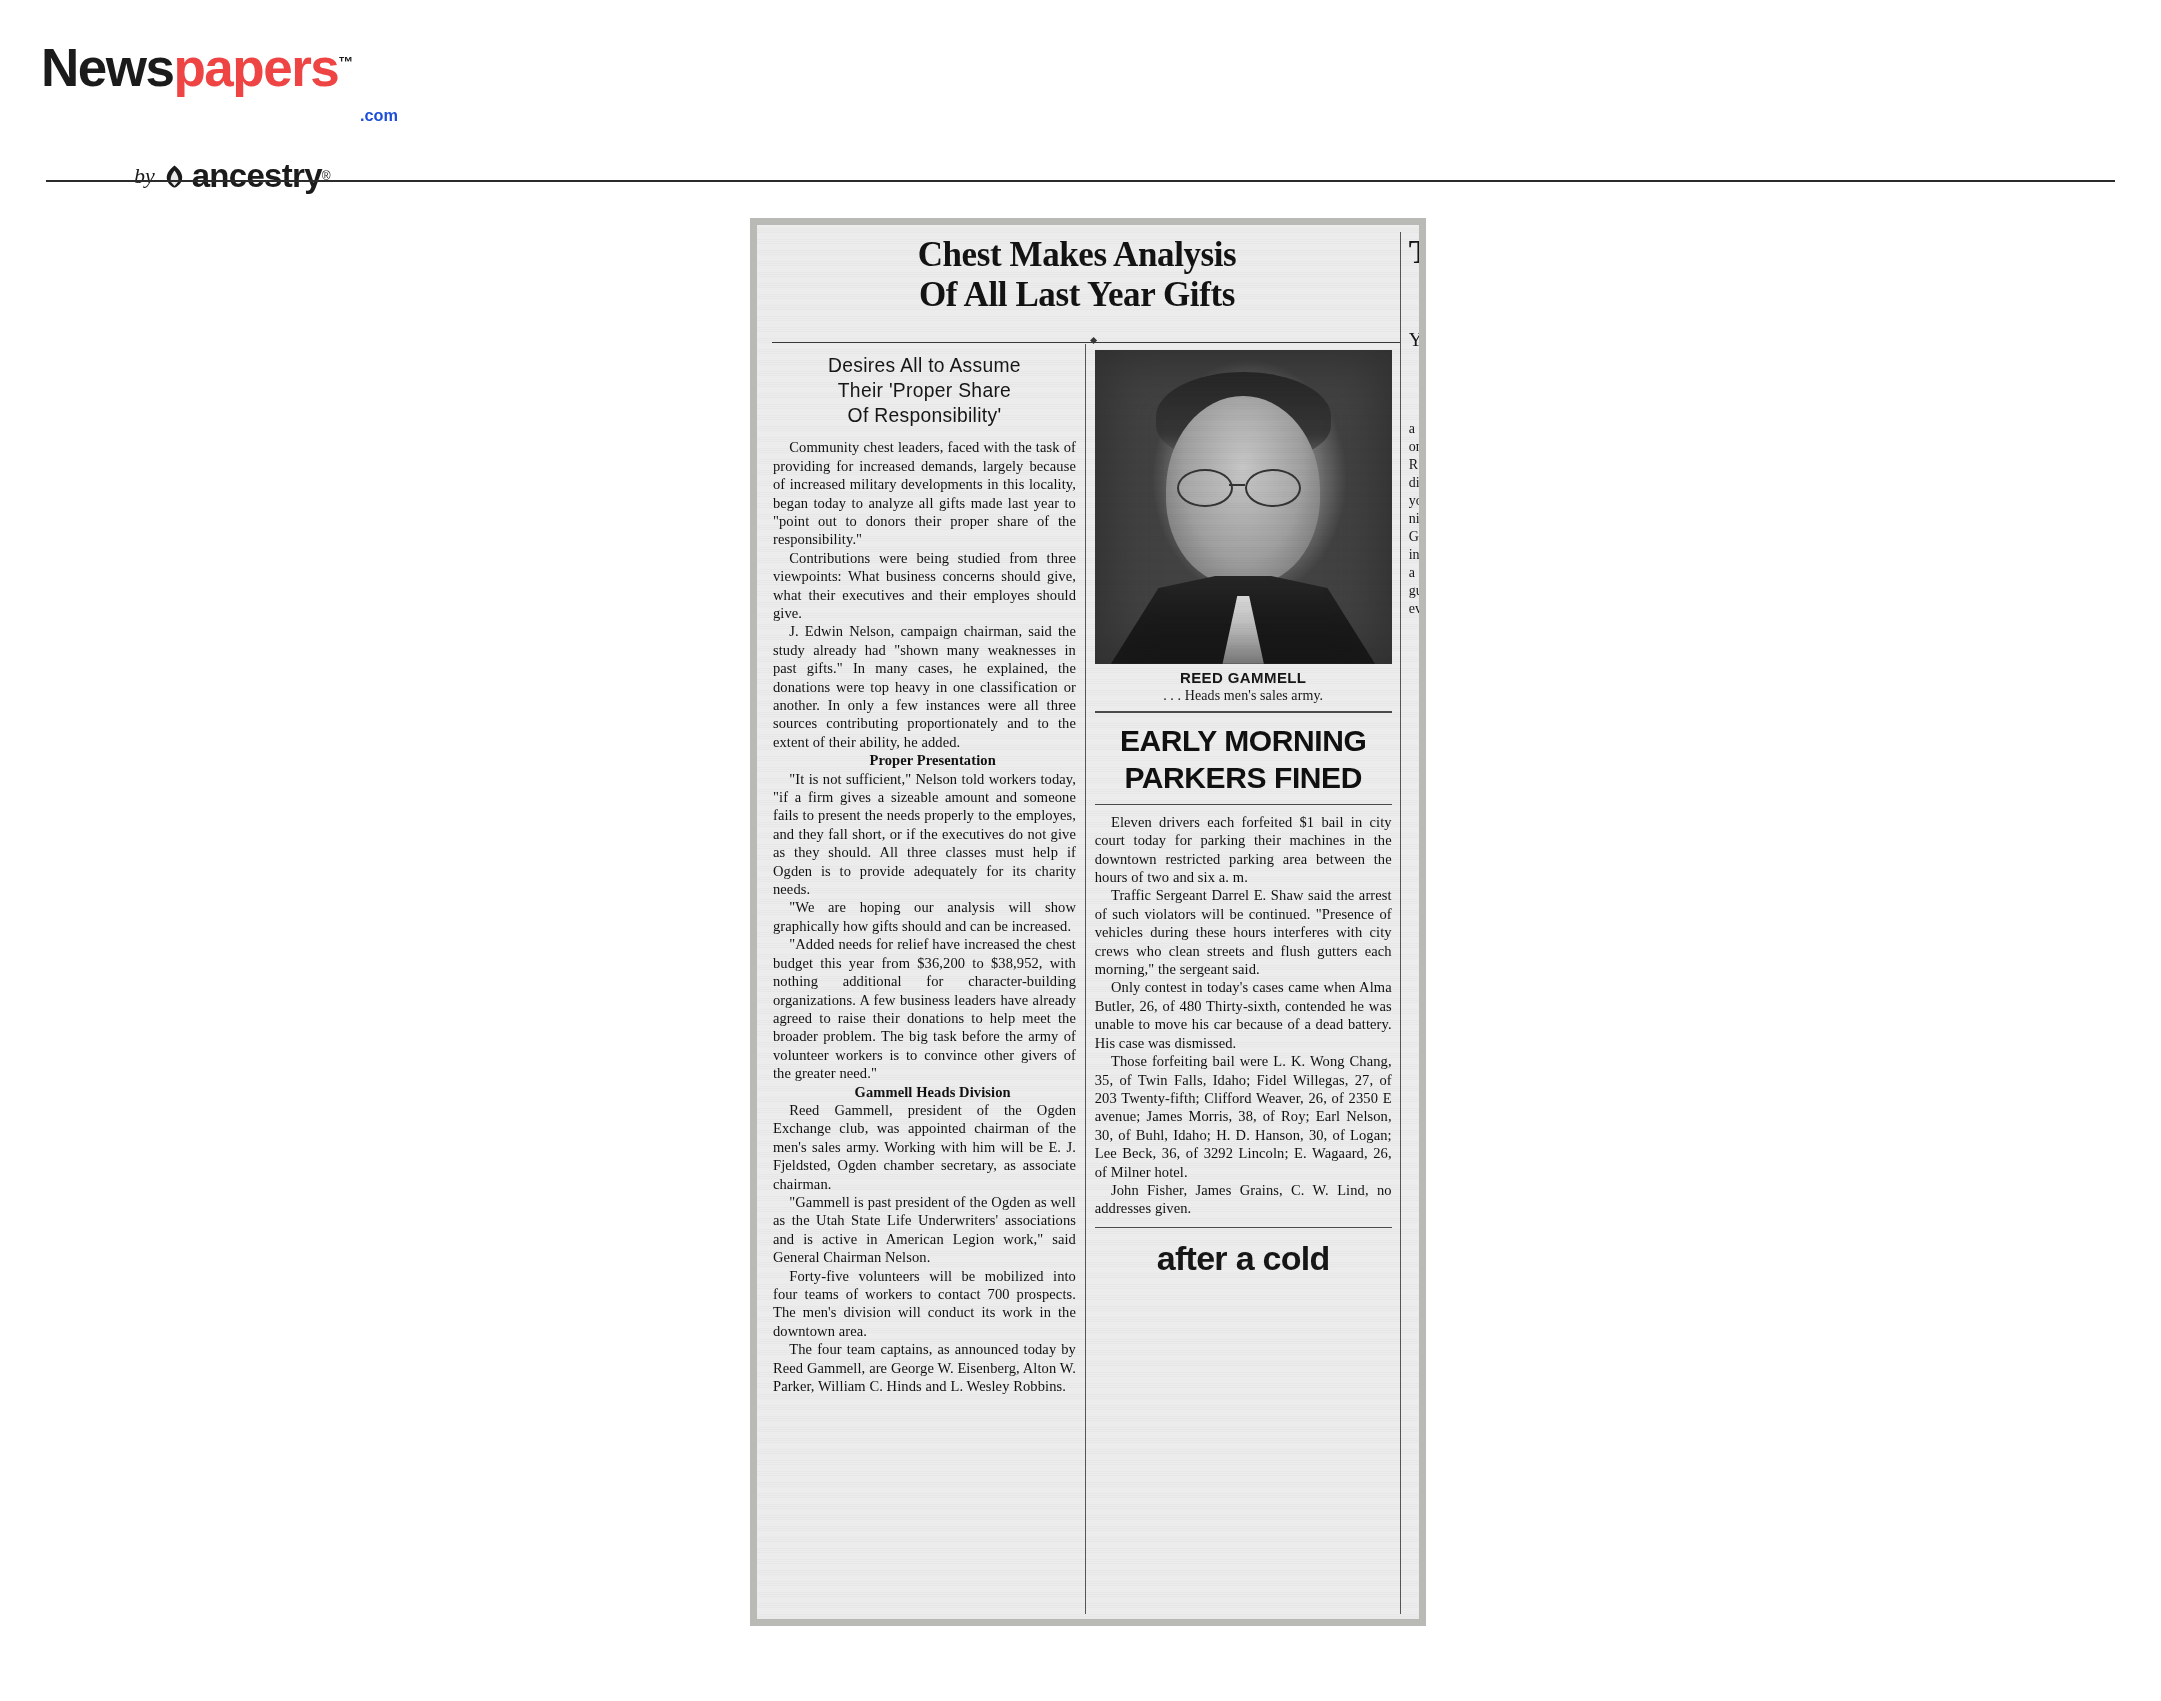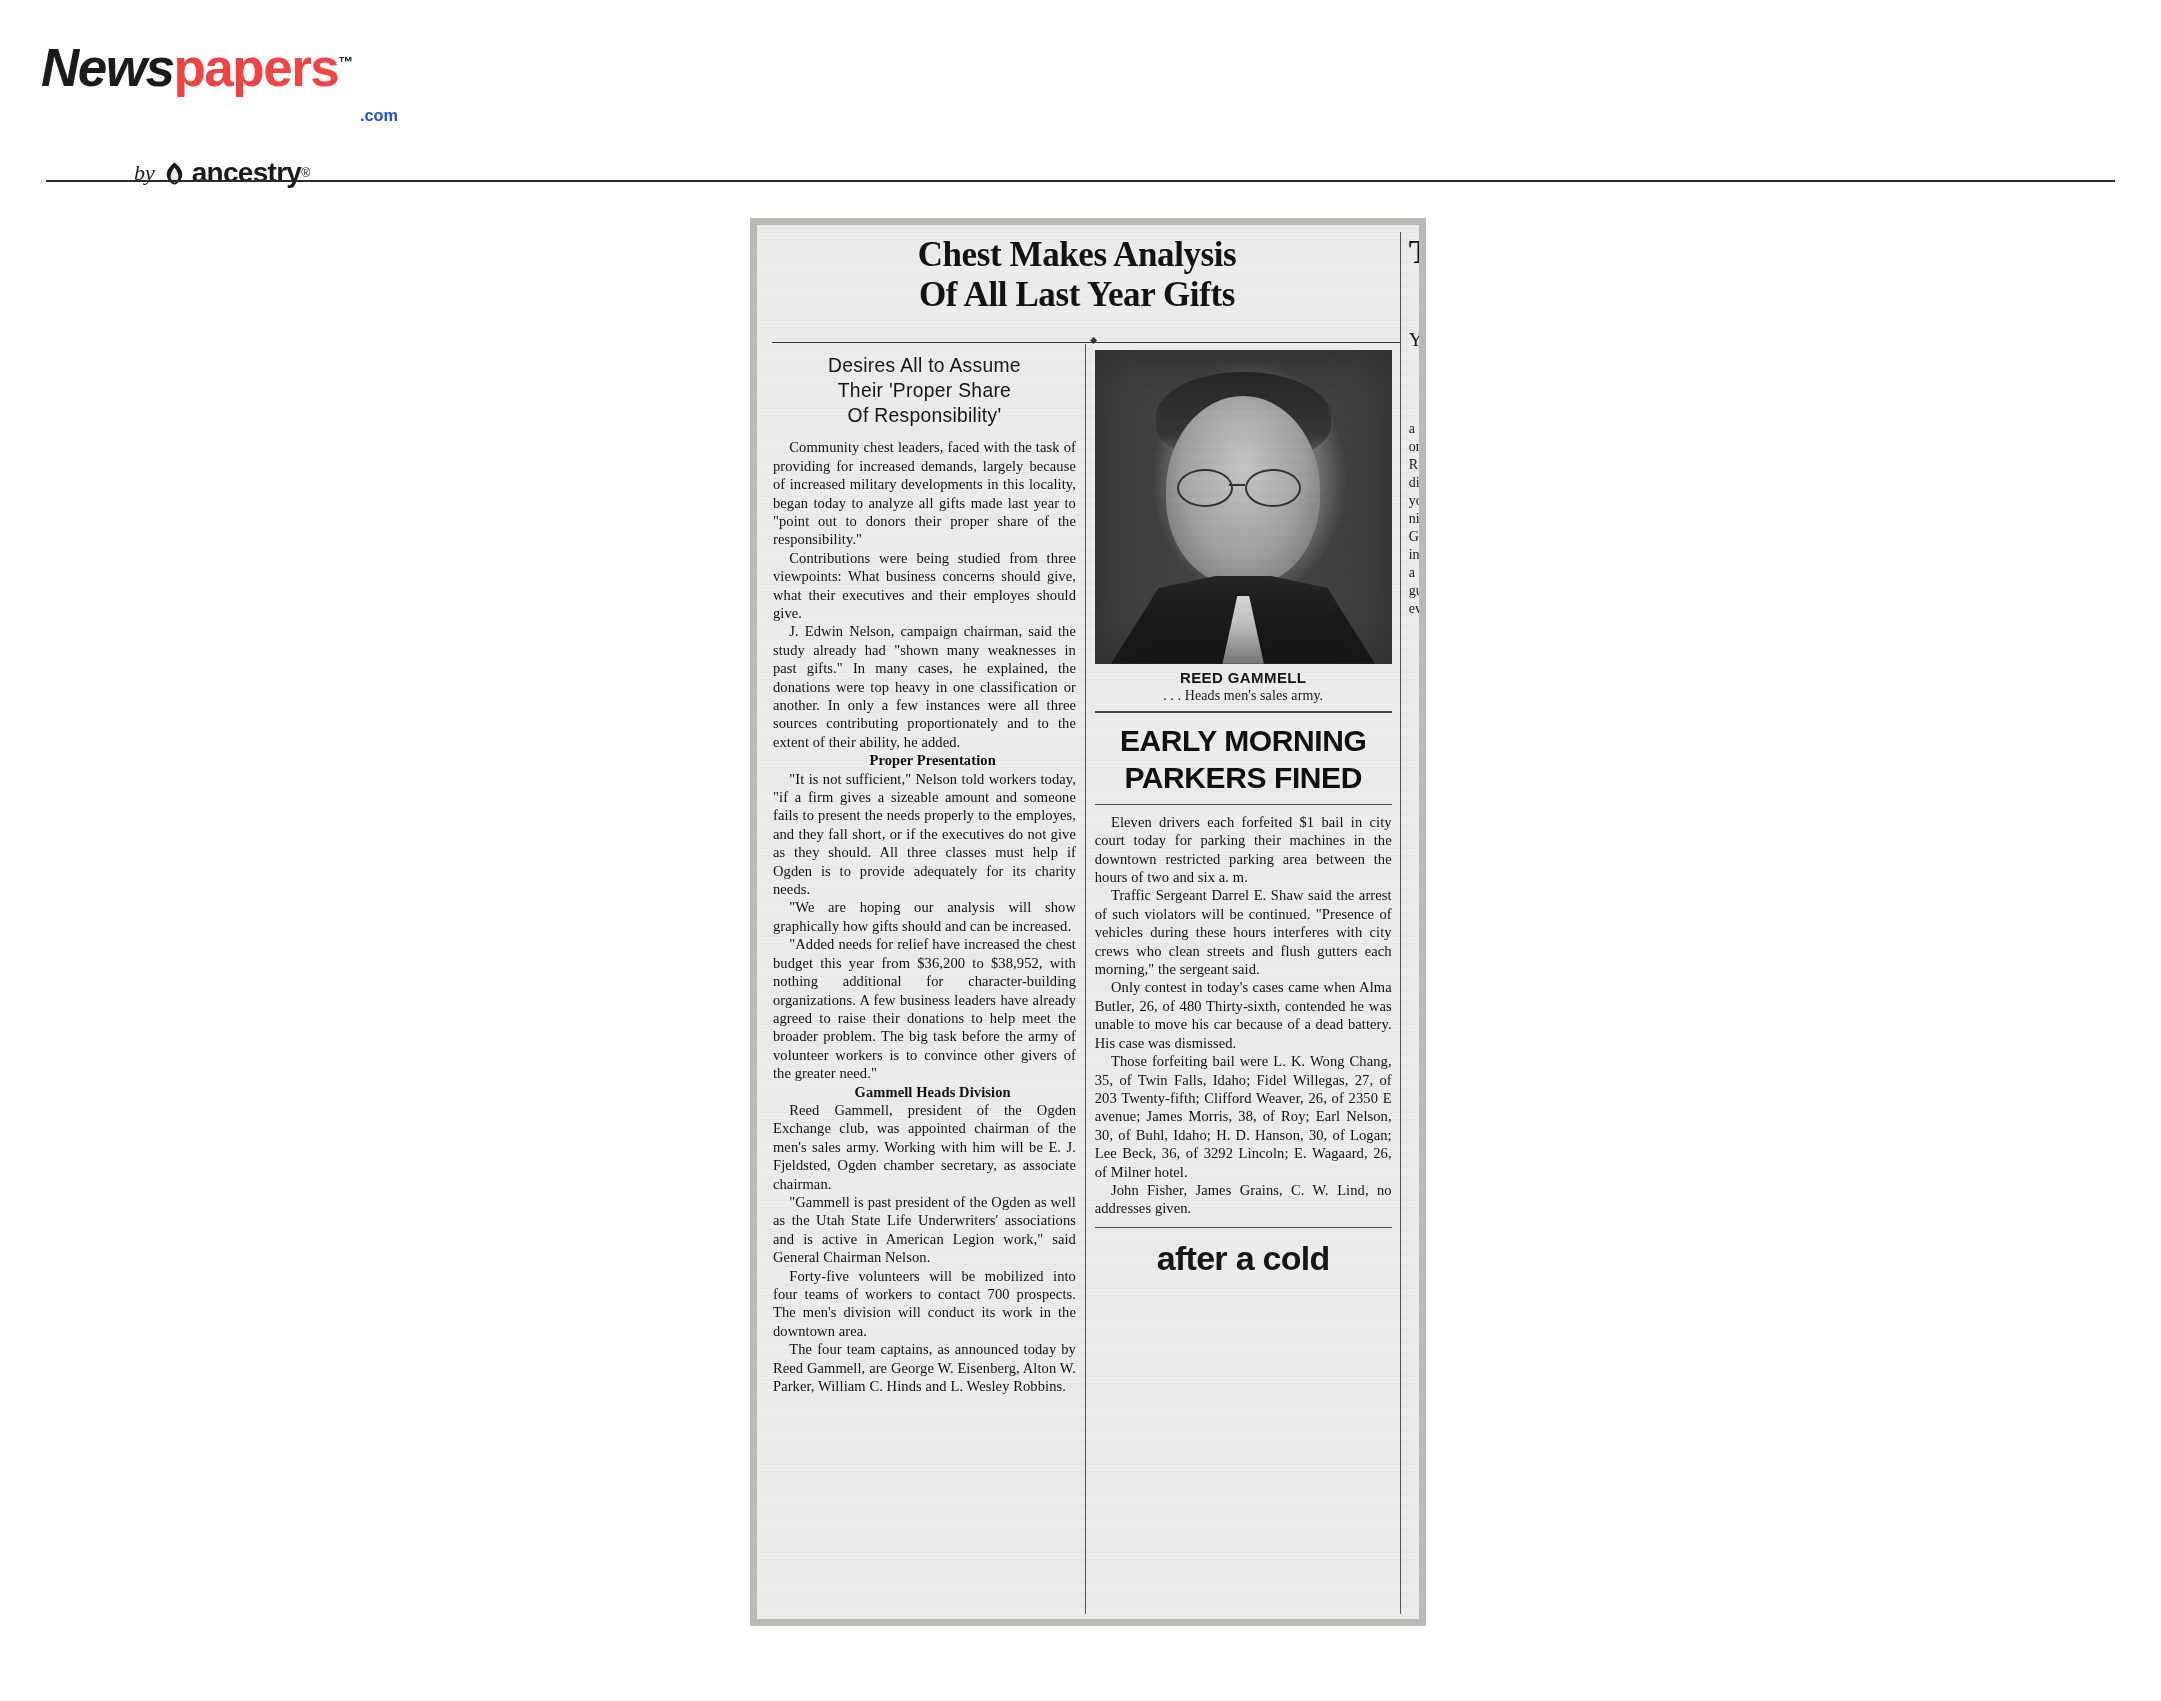--- a/index.html
+++ b/index.html
@@ -29,21 +29,21 @@
     width: 386px;
     height: 111px;
   }
   #logo-wordmark {
     font-size: 53px;
     font-weight: bold;
     letter-spacing: -1.5px;
     line-height: 1;
     white-space: nowrap;
   }
-  .logo-news { color: #1b1b1b; font-style: italic; }
+  .logo-news { color: #1b1b1b; }
   .logo-papers { color: #ef4444; }
   #logo-tm {
     font-size: 15px;
     color: #1b1b1b;
     vertical-align: super;
   }
   #logo-com {
     position: absolute;
     left: 319px;
     top: 65px;
@@ -67,21 +67,21 @@
     color: #1b1b1b;
     margin-right: 7.4px;
   }
   #logo-ancestry-leaf {
     display: inline-block;
     width: 25px;
     height: 25px;
     margin-right: 4.5px;
   }
   #logo-ancestry {
-    font-size: 28px;
+    font-size: 33px;
     font-weight: bold;
     color: #1b1b1b;
     letter-spacing: -0.7px;
     text-align: right;
   }
   #logo-ancestry-tm {
     font-size: 12px;
     color: #1b1b1b;
     vertical-align: super;
   }

